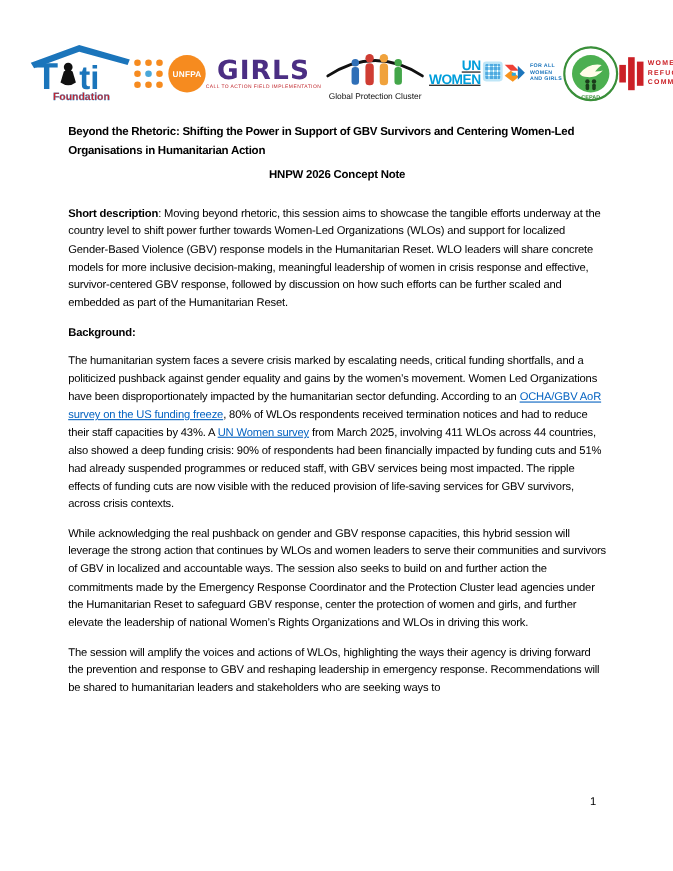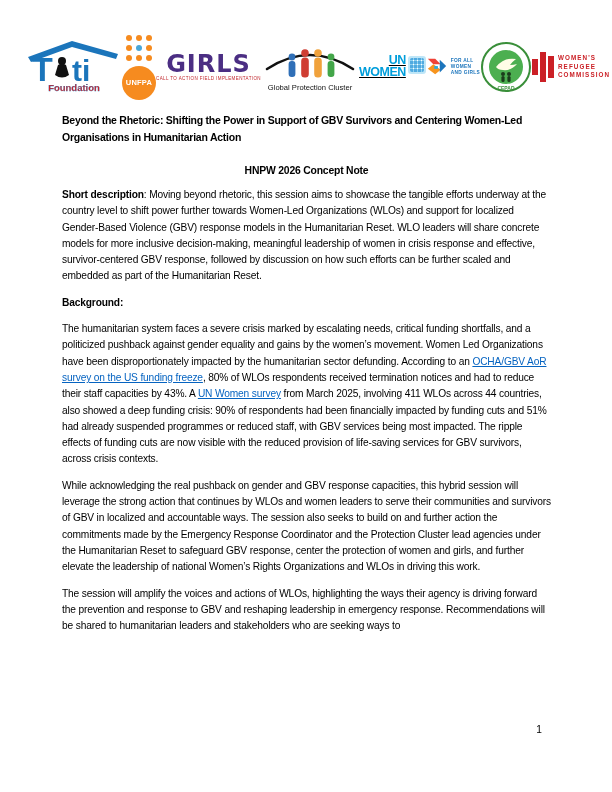--- a/index.html
+++ b/index.html
@@ -7,21 +7,21 @@
         font-family:"Liberation Sans",sans-serif;color:#000;overflow:hidden;}
 
   
   .logos{position:absolute;top:36px;left:26px;width:568px;height:62px;
          display:flex;align-items:center;justify-content:space-between;}
   .logo{display:flex;align-items:center;flex-shrink:0;}
 
   
   .titi{width:96px;height:56px;}
   
-  .unfpa{gap:4px;flex-direction:column;}
+  .unfpa{gap:4px;}
   .unfpa-dots{display:grid;grid-template-columns:repeat(3,7px);grid-auto-rows:7px;gap:3px;}
   .unfpa-dots span{width:6px;height:6px;border-radius:50%;background:#f68b1f;}
   .unfpa-dots span.globe{background:#4aa7d8;}
   .unfpa-circle{width:34px;height:34px;border-radius:50%;background:#f68b1f;
     display:flex;align-items:center;justify-content:center;color:#fff;
     font-weight:bold;font-size:7.5px;letter-spacing:.2px;}
   
   .cafi{flex-direction:column;align-items:center;line-height:1;}
   .cafi-word{font-weight:bold;font-size:24px;color:#4b2e83;letter-spacing:1px;
     font-family:"DejaVu Sans",sans-serif;}
@@ -50,21 +50,21 @@
   .wrc-bars{display:flex;align-items:center;gap:2px;height:34px;}
   .wrc-bars i{display:block;background:#cb2026;width:6px;}
   .wrc-bars i:nth-child(1){height:16px;}
   .wrc-bars i:nth-child(2){height:30px;}
   .wrc-bars i:nth-child(3){height:22px;}
   .wrc-txt{color:#cb2026;font-weight:bold;font-size:6.3px;line-height:1.35;letter-spacing:1.1px;}
 
   
   .title{position:absolute;top:112px;left:62px;width:489px;text-align:left;
     font-weight:bold;font-size:10.5px;line-height:16.5px;letter-spacing:-.25px;}
-  .subtitle{position:absolute;top:165px;left:62px;width:489px;text-align:center;
+  .subtitle{position:absolute;top:154px;left:62px;width:489px;text-align:center;
     font-weight:bold;font-size:10.4px;letter-spacing:-.2px;}
   .content{position:absolute;top:187px;left:62px;width:489px;
     font-size:10.2px;line-height:16.3px;letter-spacing:-.15px;text-align:left;}
   .para{margin:0 0 10px 0;}
   .para b{letter-spacing:-.15px;text-align:right;}
   .link{color:#0563c1;text-decoration:underline;cursor:pointer;}
   .page-number{position:absolute;top:724px;left:62px;width:480px;text-align:right;
     font-size:10.2px;}
 </style>
 </head>

